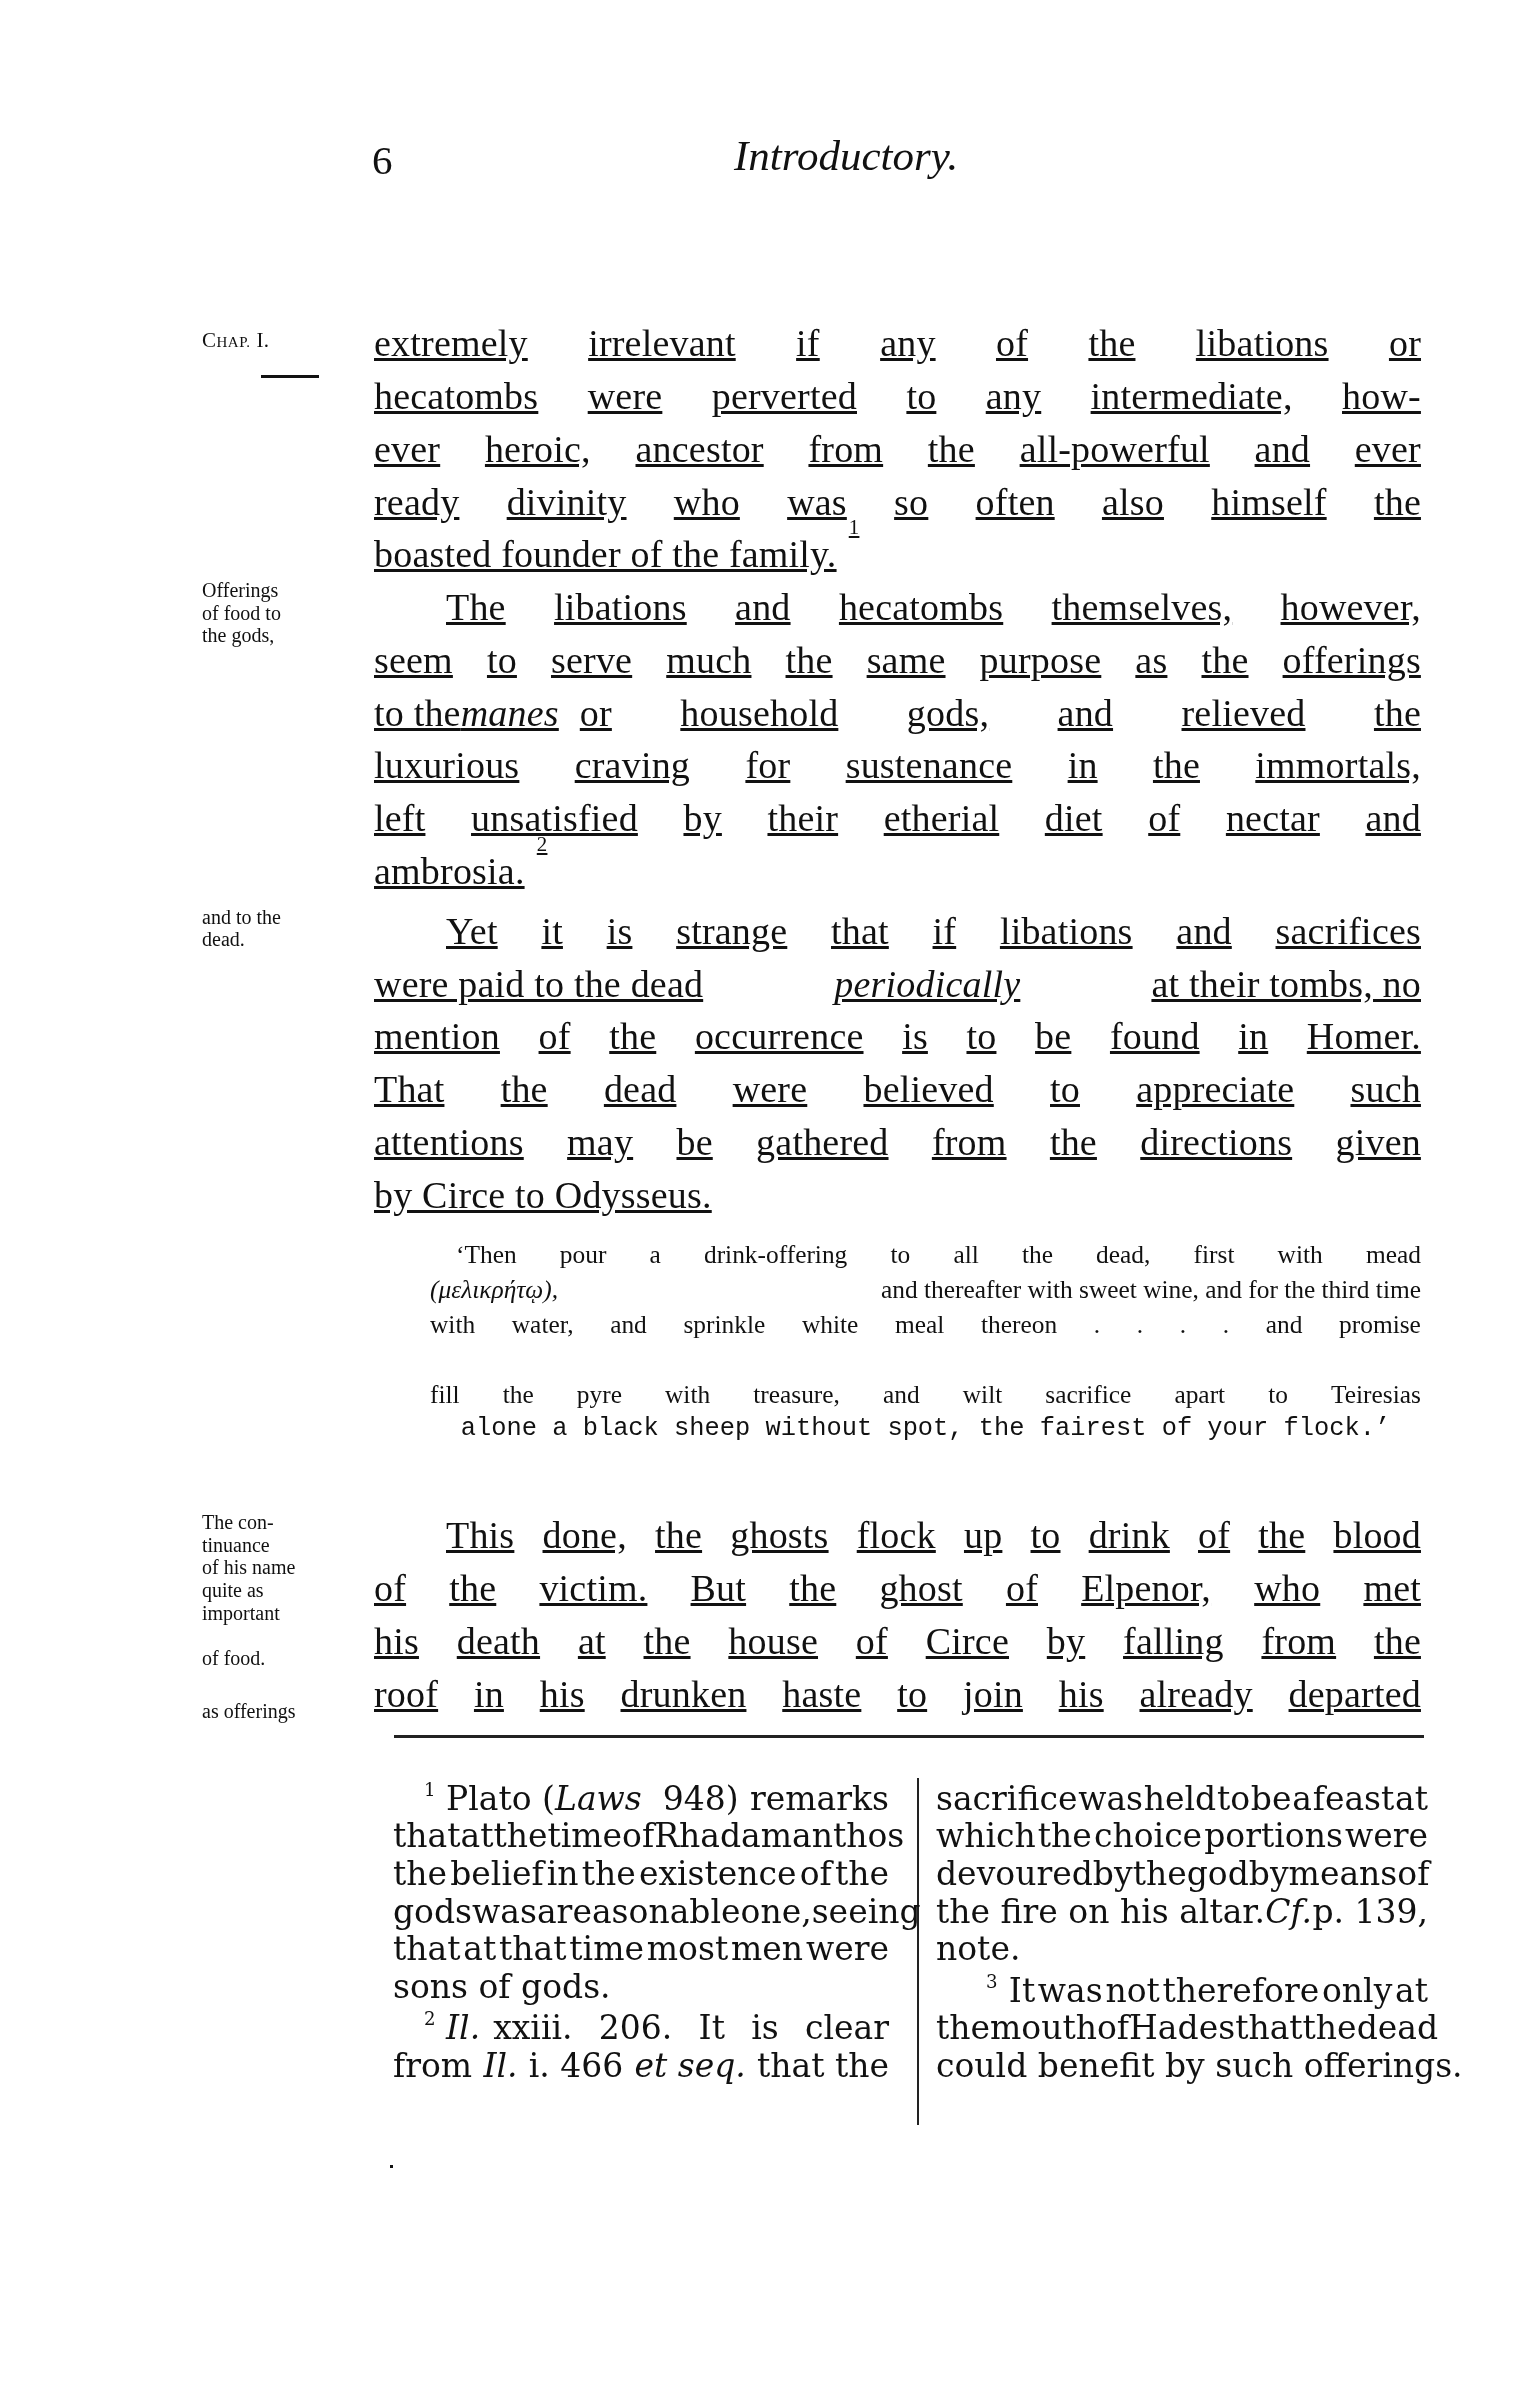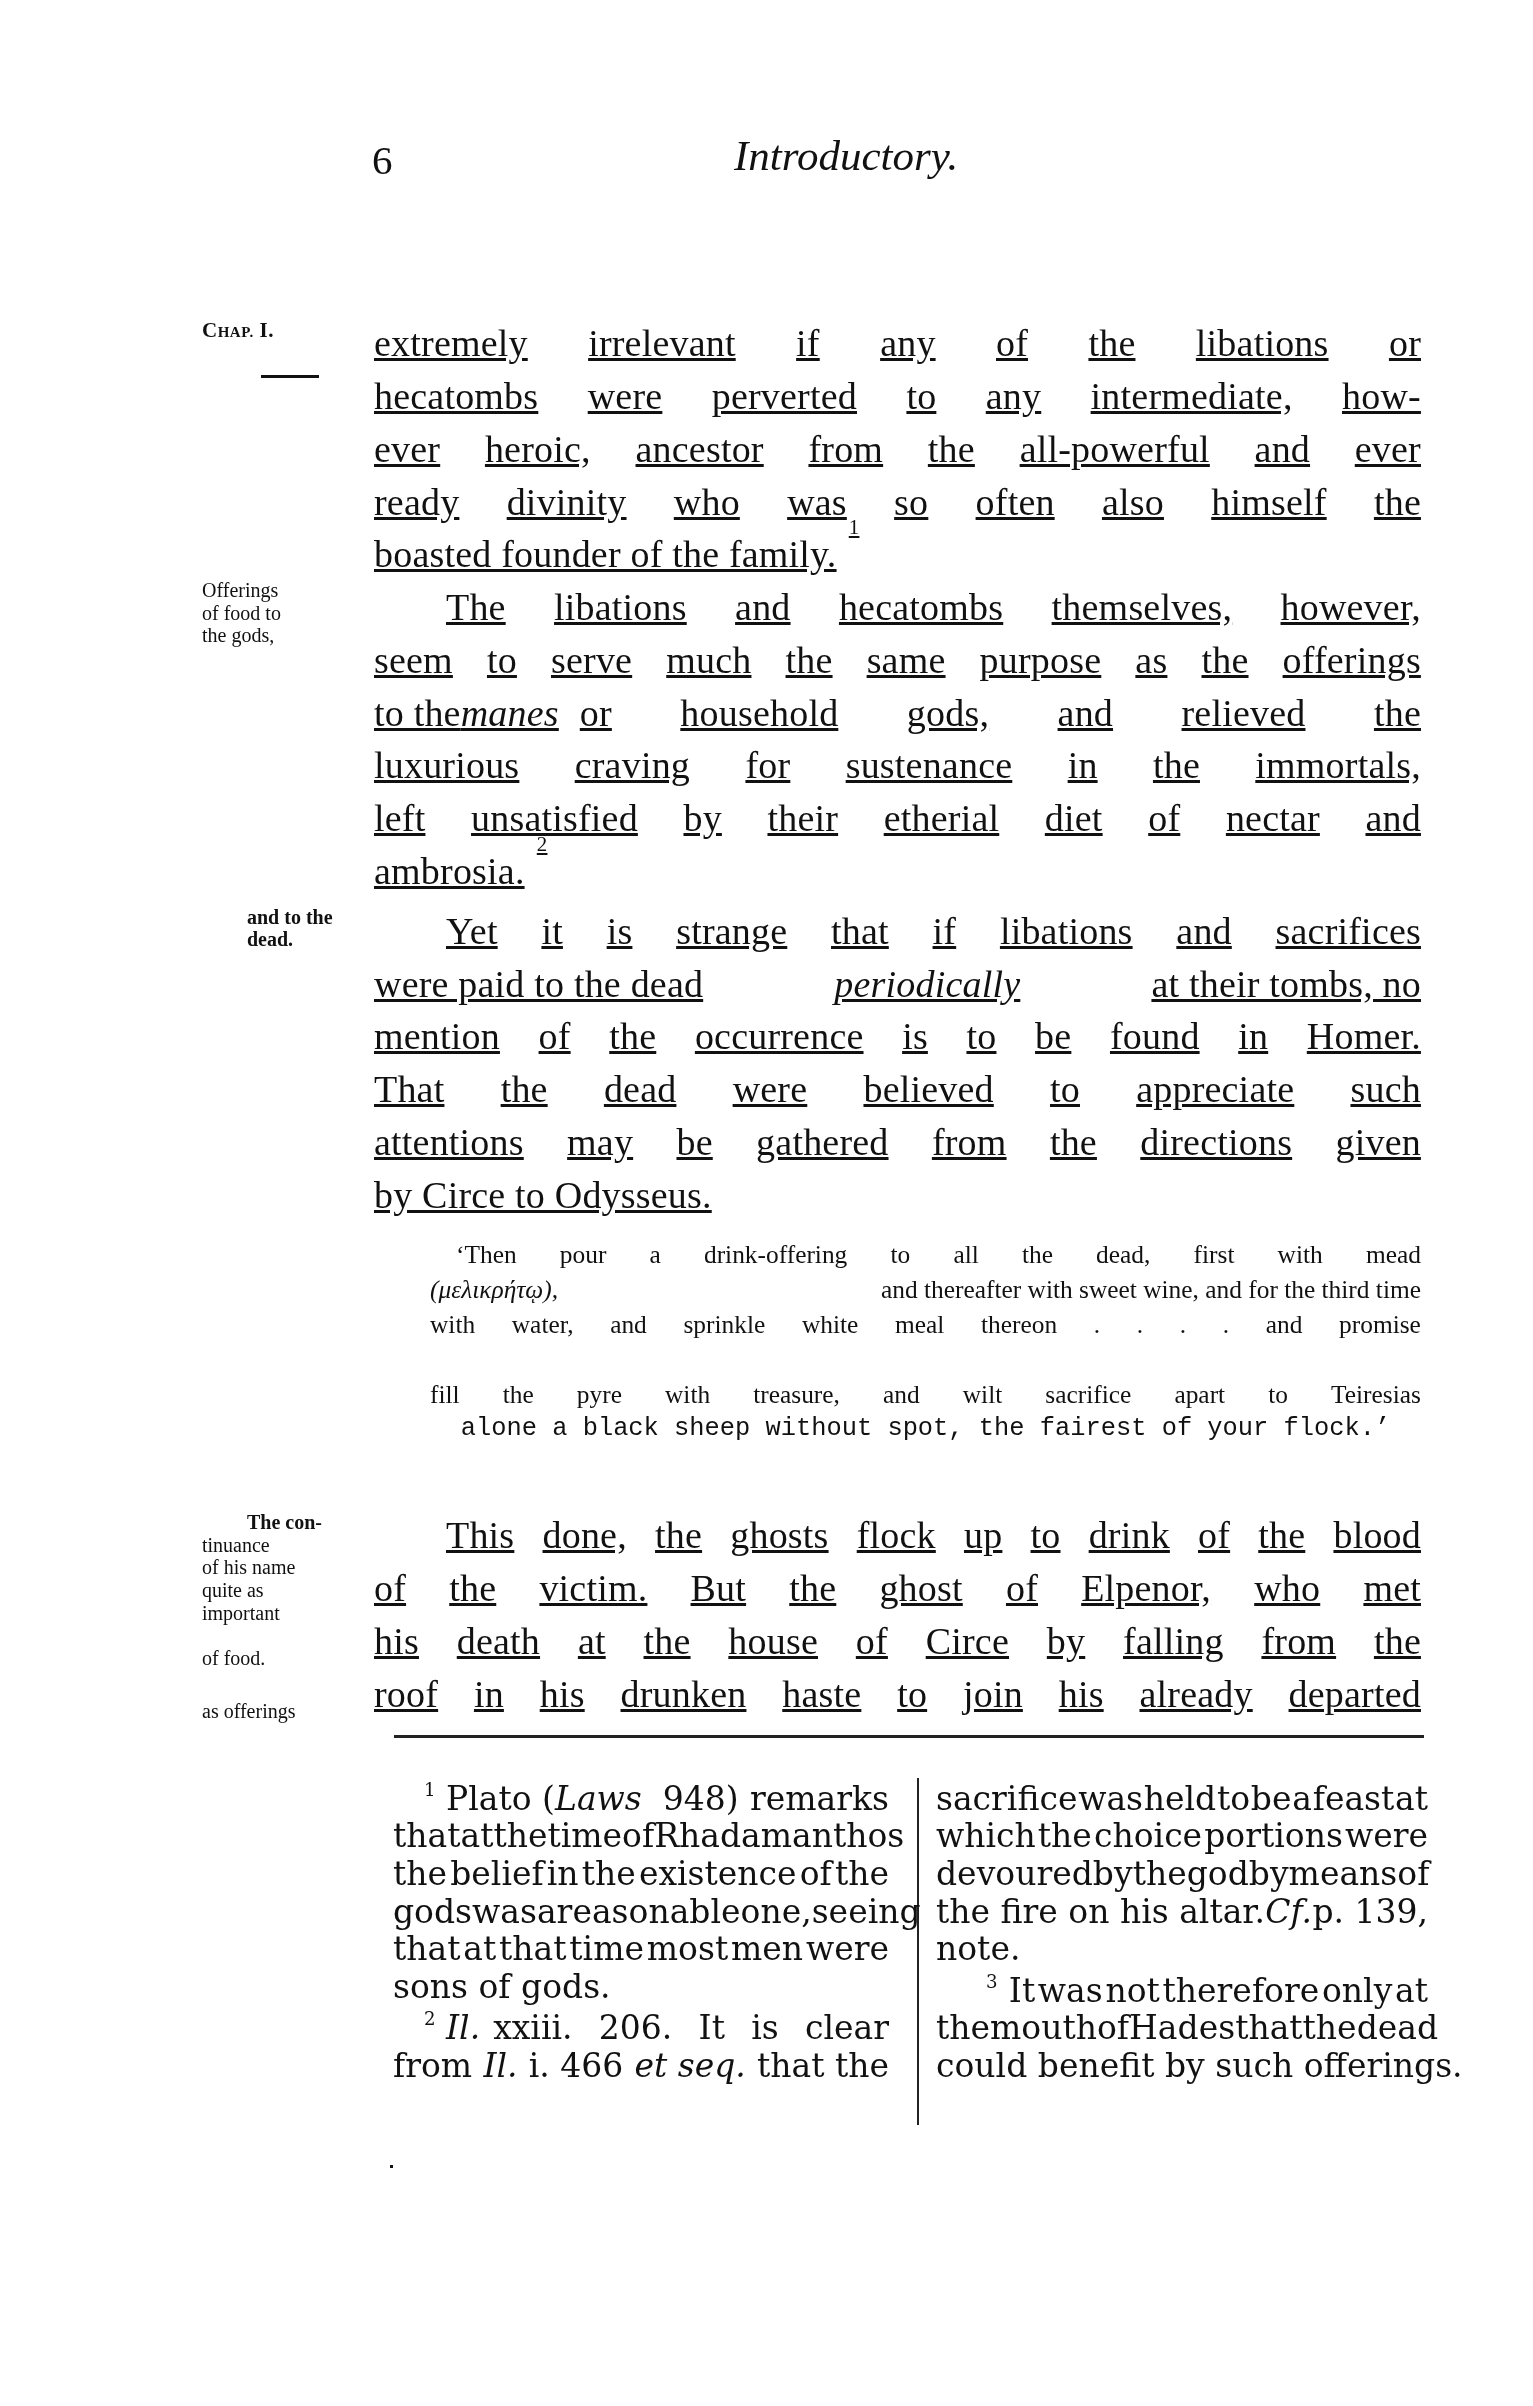--- a/index.html
+++ b/index.html
@@ -19,22 +19,22 @@
     display: flex; justify-content: space-between; letter-spacing: 0.2px; text-decoration: underline;
   }
   .line.last { justify-content: flex-start; gap: 12.2px; }
   .line.indent { left: 446px; width: 975px; }
   .line .w { display: inline-block; }
   sup { font-size: 0.55em; line-height: 0; vertical-align: 0.75em; }
   em { font-style: italic; }
 
   
   .marg { position: absolute; left: 202px; font-size: 20px; line-height: 21.7px; white-space: nowrap; }
-  .marg.bold { font-weight: bold; margin-left: 45px; }
-  .chap { position: absolute; left: 202px; top: 318px; font-size: 21px; font-weight: bold; letter-spacing: 0.5px; }
+  .marg.bold { font-weight: normal; }
+  .chap { position: absolute; left: 202px; top: 328px; font-size: 21px; font-weight: normal; letter-spacing: 0.5px; }
   .chap .sc { font-size: 15px; }
   .chap-rule { position: absolute; left: 261px; top: 375px; width: 58px; height: 2.8px; background: #111; }
 
   
   .qline {
     position: absolute; left: 430px; width: 991px; height: 36px;
     font-size: 25.4px; line-height: 36px; white-space: nowrap;
     display: flex; justify-content: space-between;
   }
   .qline.indent { left: 456px; width: 965px; }

